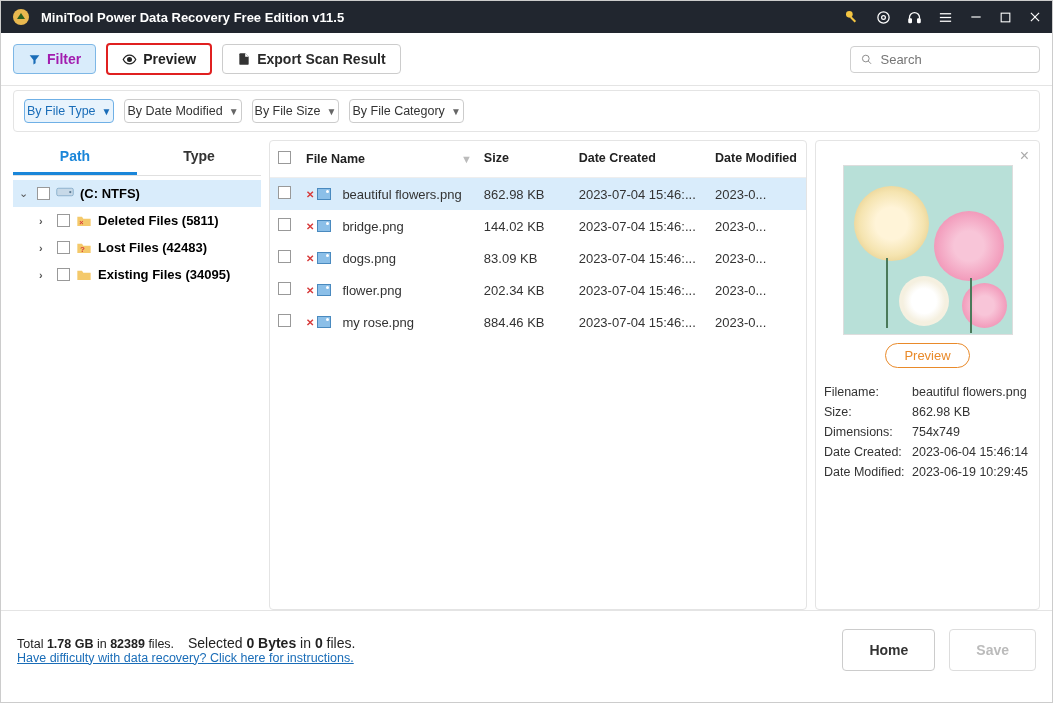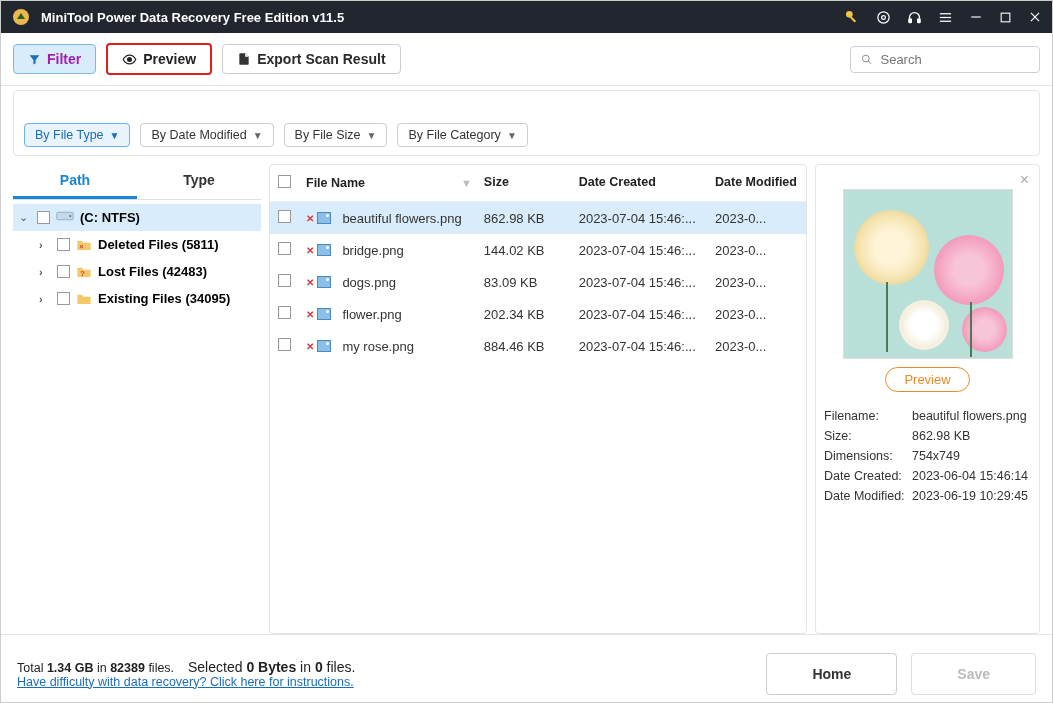--- a/index.html
+++ b/index.html
@@ -13,21 +13,21 @@
 
   .toolbar { background: #fff; border-bottom: 1px solid #e4e4e4; padding: 10px 12px; display: flex; align-items: center; gap: 10px; }
   .btn { display: inline-flex; align-items: center; gap: 6px; padding: 6px 14px; border: 1px solid #ccc; border-radius: 4px; background: #fff; font-size: 14px; font-weight: 600; color: #2a2a2a; cursor: pointer; }
   .btn-filter { background: #d9ecfb; border-color: #7db7e6; color: #a21caf; }
   .btn-preview-outline { border: 2px solid #e02020; color: #222; }
   .toolbar .spacer { flex: 1; }
   .searchbox { display: flex; align-items: center; border: 1px solid #d0d0d0; border-radius: 4px; padding: 5px 10px; width: 190px; color: #999; gap: 8px; }
   .searchbox input { border: none; outline: none; font-size: 13px; width: 100%; color:#333; }
 
   .filterbar { border: 1px solid #e4e4e4; border-radius: 4px; margin: 4px 12px 8px 12px; padding: 8px 10px; display: flex; gap: 10px; }
-  .pill { display: inline-flex; align-items: center; gap: 6px; border: 1px solid #ccc; border-radius: 4px; padding: 4px 10px; font-size: 12.5px; color: #333; cursor: pointer; background:#fff;margin-top:24px; }
+  .pill { display: inline-flex; align-items: center; gap: 6px; border: 1px solid #ccc; border-radius: 4px; padding: 4px 2px; font-size: 12.5px; color: #333; cursor: pointer; background:#fff; }
   .pill.active { border-color: #6fb0e6; background: #e8f3fc; color: #1a6db8; }
   .chev { font-size: 10px; color:#666; }
   .pill.active .chev { color:#1a6db8; }
 
   .workarea { display: flex; height: 470px; padding: 0 12px; gap: 8px; }
   .sidebar { width: 248px; }
   .tabs { display: flex; border-bottom: 1px solid #e0e0e0; }
   .tab { flex: 1; text-align: center; padding: 8px 0; font-size: 14px; font-weight: 600; color: #333; cursor: pointer; }
   .tab.active { color: #1a86d9; border-bottom: 3px solid #1a86d9; }
   .tree { padding: 4px 0; font-size: 13px; }
@@ -63,21 +63,21 @@
   .meta { font-size: 12.5px; color:#333; }
   .meta-row { display:flex; padding: 3px 0; }
   .meta-row .mk { width: 88px; color:#333; }
   .meta-row .mv { flex:1; white-space:nowrap; overflow:hidden; }
 
   .footer { border-top: 1px solid #e4e4e4; padding: 12px 16px; display: flex; align-items: center; gap: 14px; height: 78px; }
   .foot-left { font-size: 12.5px; color:#222; }
   .foot-left .line1 b { font-weight:700; }
   .foot-left a { color: #1a6db8; text-decoration: underline; font-size:12.5px; }
   .foot-spacer { flex:1; }
-  .fbtn { padding: 12px 45px; border:1px solid #ccc; border-radius:4px; font-size:14px; font-weight:600; background:#fff; cursor:pointer; color:#333; }
+  .fbtn { padding: 12px 26px; border:1px solid #ccc; border-radius:4px; font-size:14px; font-weight:600; background:#fff; cursor:pointer; color:#333; }
   .fbtn.disabled { color:#bbb; border-color:#ddd; cursor:default; }
 </style>
 </head>
 <body>
 
 <div class="titlebar">
   <span class="app-icon">
     <svg viewBox="0 0 20 20">
         <circle cx="10" cy="10" r="8" fill="#e9b84f"></circle>
         <path d="M6 12 L10 6 L14 12 Z" fill="#2a5e1f"></path>
@@ -338,21 +338,21 @@
           <span class="mk">Date Modified:</span>
           <span class="mv">2023-06-19 10:29:45</span>
         </div>
     </div>
   </div>
 </div>
 
 <div class="footer">
   <div class="foot-left">
     <div class="line1">
-      <span>Total </span><b>1.34 GB</b><span> in </span><b>82389</b><span> files.</span>
+      <span>Total </span><b>1.78 GB</b><span> in </span><b>82389</b><span> files.</span>
       &nbsp;&nbsp;
       <span style="font-size:14px;"><span>Selected </span><b>0 Bytes</b><span> in </span><b>0</b><span> files.</span></span>
     </div>
     <a href="#">Have difficulty with data recovery? Click here for instructions.</a>
   </div>
   <div class="foot-spacer"></div>
   <button class="fbtn">Home</button>
   <button class="fbtn disabled">Save</button>
 </div>
 

